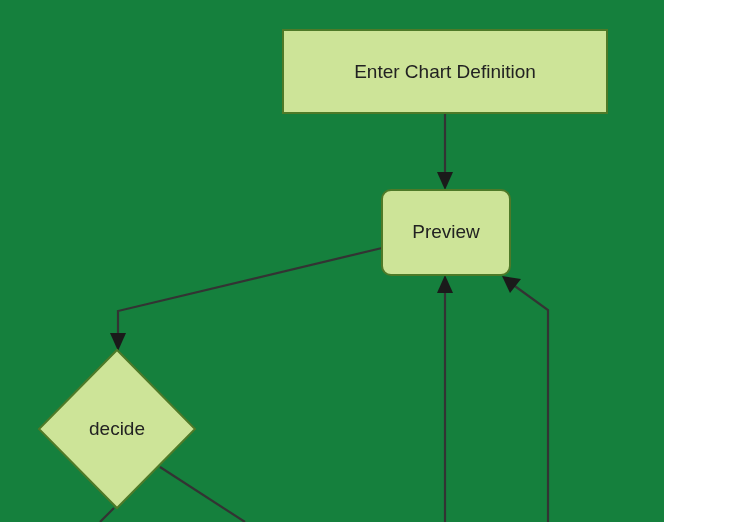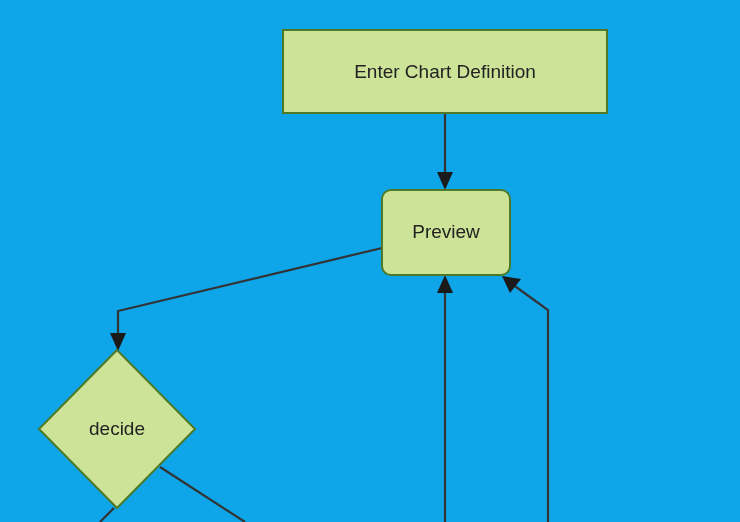--- a/index.html
+++ b/index.html
@@ -8,23 +8,23 @@
     background: #ffffff;
   }
   body {
     width: 740px;
     height: 522px;
     overflow: hidden;
     font-family: "Liberation Sans", sans-serif;
   }
   #diagram-root {
     position: relative;
-    width: 740px;
+    width: 664px;
     height: 522px;
-    background: #0ea5e9;
+    background: #15803d;
   }
   svg.flowchart {
     display: block;
     width: 740px;
     height: 522px;
   }
   .node-shape {
     fill: #cde498;
     stroke: #4e7a28;
     stroke-width: 2;

